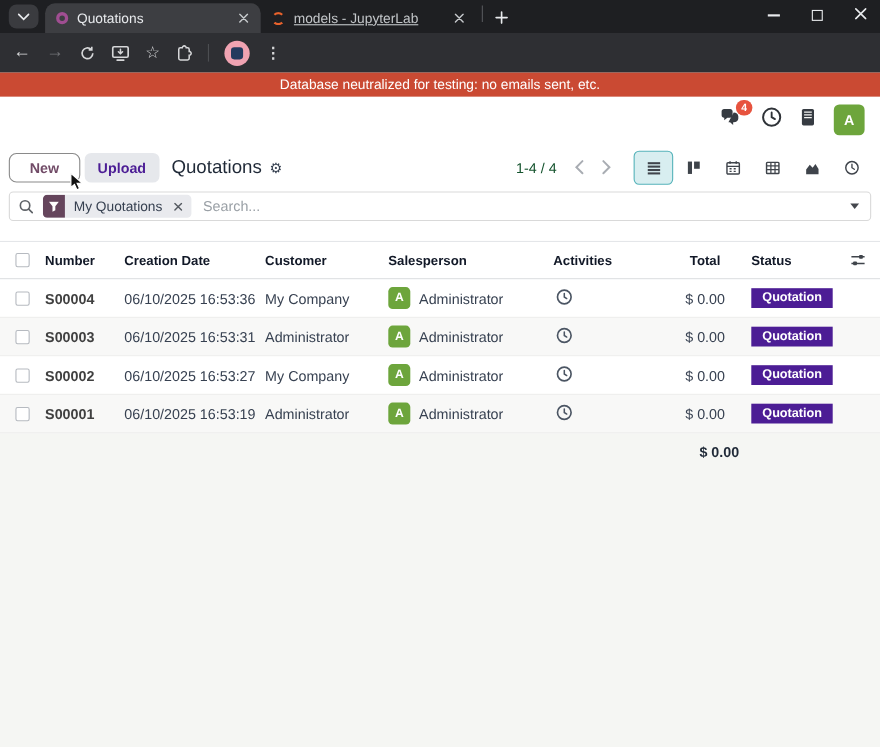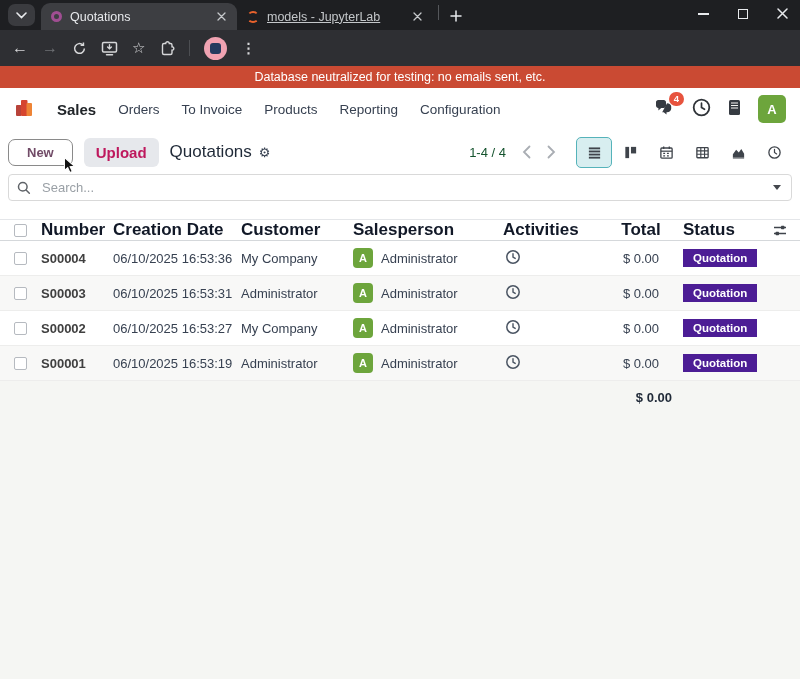--- a/index.html
+++ b/index.html
@@ -45,42 +45,42 @@
   .menu-item { font-size:13.5px; color:#374151; }
   .nav-right { margin-left:auto; display:flex; align-items:center; gap:17px; }
   .chat-wrap { position:relative; }
   .count-badge { position:absolute; top:-7px; right:-9px; background:#e7533e; color:#fff; border-radius:8px; min-width:15px; height:14px; font-size:9.5px; font-weight:700; display:flex; align-items:center; justify-content:center; padding:0 3px; }
   .user-avatar { width:28px; height:28px; border-radius:5px; background:#6da53c; color:#fff; font-size:13px; font-weight:700; display:flex; align-items:center; justify-content:center; }
   
   .white-zone { background:#fff; flex:0 0 auto; }
   .control-panel { display:flex; align-items:center; padding:8px 8px; height:44px; }
   .btn-new { position:relative; background:#fff; color:#714B67; font-weight:700; font-size:13px; padding:5px 18px; border:1px solid #8a8a8a; border-radius:7px; font-family:inherit; }
   .cursor-icon { position:absolute; right:-6px; bottom:-9px; }
-  .btn-upload { background:#e6e8ec; color:#be185d; font-weight:600; font-size:15px; padding:6px 12px; border:none; border-radius:6px; margin-left:11px; font-family:inherit; }
+  .btn-upload { background:#e6e8ec; color:#4c1d95; font-weight:600; font-size:13px; padding:6px 12px; border:none; border-radius:6px; margin-left:4px; font-family:inherit; }
   .cp-title { font-size:17px; color:#1f2937; margin-left:11px; display:flex; align-items:center; gap:7px; }
   .gear-glyph { font-size:13px; color:#374151; }
   .cp-right { margin-left:auto; display:flex; align-items:center; }
   .pager-text { font-size:13px; color:#14532d; margin-right:8px; }
   .pager-btn { padding:2px 8px; display:flex; align-items:center; }
   .view-switcher { display:flex; margin-left:12px; }
   .vs-btn { width:36px; height:31px; display:flex; align-items:center; justify-content:center; border:1px solid transparent; border-radius:5px; background:transparent; }
   .vs-btn.active { background:#d8eef0; border-color:#55b3ba; }
   
   .search-row { margin:0 8px; height:27px; border:1px solid #d9d9d9; border-radius:4px; background:#fff; display:flex; align-items:center; padding-left:8px; }
   .facet { display:flex; align-items:center; background:#e9eaee; border-radius:4px; margin-left:8px; height:21px; overflow:hidden; }
   .facet-funnel { width:20px; height:21px; background:#65455c; display:flex; align-items:center; justify-content:center; }
   .facet-label { font-size:12.5px; color:#374151; padding:0 8px 0 8px; }
   .facet-close { padding:0 8px 0 2px; display:flex; align-items:center; }
   .search-placeholder { color:#9aa0a6; font-size:13px; margin-left:11px; }
   .search-caret { margin-left:auto; width:28px; height:100%; display:flex; align-items:center; justify-content:center; }
   .caret-down { width:0; height:0; border-left:4px solid transparent; border-right:4px solid transparent; border-top:5px solid #44474d; }
   .search-gap { height:18px; }
   
   .trow { display:grid; grid-template-columns:36px 72px 128px 112px 150px 112px 65px 85px 40px; align-items:center; font-size:13px; color:#374151; }
-  .thead { height:22px; border-top:1px solid #e4e6e9; border-bottom:1px solid #d5d8db; font-weight:700; font-size:17px; color:#111827; }
+  .thead { height:35px; border-top:1px solid #e4e6e9; border-bottom:1px solid #d5d8db; font-weight:700; font-size:12px; color:#111827; }
   .rows .trow { height:35px; border-bottom:1px solid #ededec; background:#fff; }
   .rows .trow:nth-child(even) { background:#f8f8f7; }
   .checkbox { width:13px; height:13px; border:1px solid #b6bac0; border-radius:2px; background:#fff; margin-left:14px; }
   .cell-pad { padding-left:5px; }
   .cell-number { font-weight:700; color:#404040; }
   .cell-salesperson { display:flex; align-items:center; }
   .sp-avatar { width:20px; height:20px; border-radius:4px; background:#6da53c; color:#fff; font-size:11px; font-weight:700; display:flex; align-items:center; justify-content:center; margin-right:8px; flex:0 0 auto; }
   .cell-activity { padding-left:7px; }
   .cell-total { text-align:center; padding-right:3px; }
   .cell-status { padding-left:8px; }
@@ -161,35 +161,20 @@
       <span class="profile-blob"></span>
     </span>
   <span class="dots-glyph">⋮</span>
 </div>
 
 <div class="banner">
   <span>Database neutralized for testing: no emails sent, etc.</span>
 </div>
 
 <div class="odoo-navbar">
-  <div class="nav-left">
-    <span>
-      <svg width="21" height="21" viewBox="0 0 21 21">
-        <rect x="2" y="8" width="5.5" height="11" rx="1" fill="#b8433a"></rect>
-        <rect x="7" y="3" width="6.5" height="16" rx="1" fill="#d6452f"></rect>
-        <rect x="12.5" y="6" width="5.5" height="13" rx="1" fill="#ee8436"></rect>
-      </svg>
-    </span>
-    <span class="app-name">Sales</span>
-    <span class="menu-item">Orders</span>
-    <span class="menu-item">To Invoice</span>
-    <span class="menu-item">Products</span>
-    <span class="menu-item">Reporting</span>
-    <span class="menu-item">Configuration</span>
-  </div>
   <div class="nav-right">
     <span class="chat-wrap">
       <svg width="21" height="17" viewBox="0 0 21 17">
         <path d="M2 3.2C2 2 3 1 4.2 1h5.6C11 1 12 2 12 3.2v3.6C12 8 11 9 9.8 9H7.2L4.4 11.4V9h-.2C3 9 2 8 2 6.8z" fill="#363b42"></path>
         <path d="M13 4.2c2.3 0 4.2 1.5 4.2 3.4v2.2c0 1.9-1.9 3.4-4.2 3.4h-.5v2.4L9.7 13.2H8.2" fill="#363b42"></path>
       </svg>
       <span class="count-badge">4</span>
     </span>
     <span>
       <svg width="19" height="19" viewBox="0 0 19 19">
@@ -278,20 +263,33 @@
         </span>
       </div>
     </div>
   </div>
 
   <div class="search-row">
     <svg width="14" height="14" viewBox="0 0 15 15">
       <circle cx="6.2" cy="6.2" r="4.6" fill="none" stroke="#5f6368" stroke-width="1.6"></circle>
       <path d="M9.7 9.7l3.5 3.5" stroke="#5f6368" stroke-width="1.6" stroke-linecap="round"></path>
     </svg>
+    <div class="facet">
+      <span class="facet-funnel">
+        <svg width="10" height="10" viewBox="0 0 10 10">
+            <path d="M.5.5h9L6.3 4.6v3.5L3.7 9.5V4.6z" fill="#fff"></path>
+          </svg>
+      </span>
+      <span class="facet-label">My Quotations</span>
+      <span class="facet-close">
+        <svg width="8" height="8" viewBox="0 0 8 8">
+            <path d="M1 1l6 6M7 1L1 7" stroke="#555a61" stroke-width="1.3" stroke-linecap="round"></path>
+          </svg>
+      </span>
+    </div>
     <span class="search-placeholder">Search...</span>
     <span class="search-caret">
         <span class="caret-down"></span>
       </span>
   </div>
   <div class="search-gap"></div>
 
   <div class="trow thead">
     <span class="checkbox"></span>
     <span class="cell-pad">Number</span>

